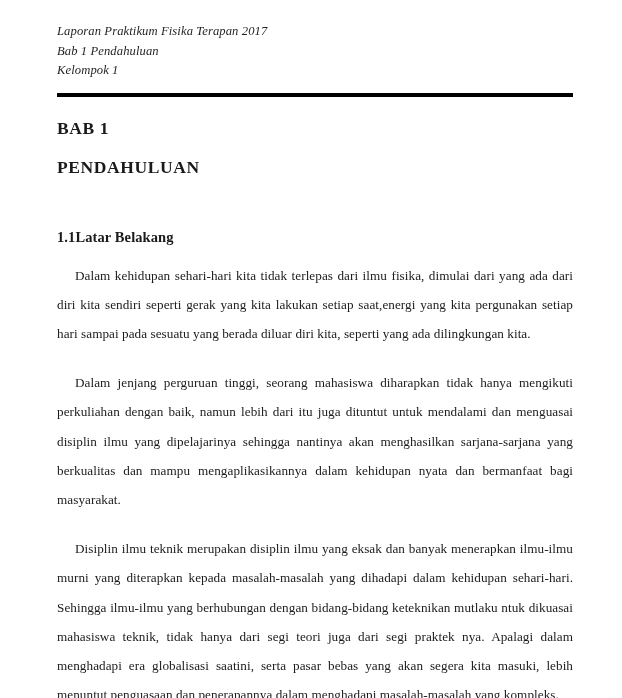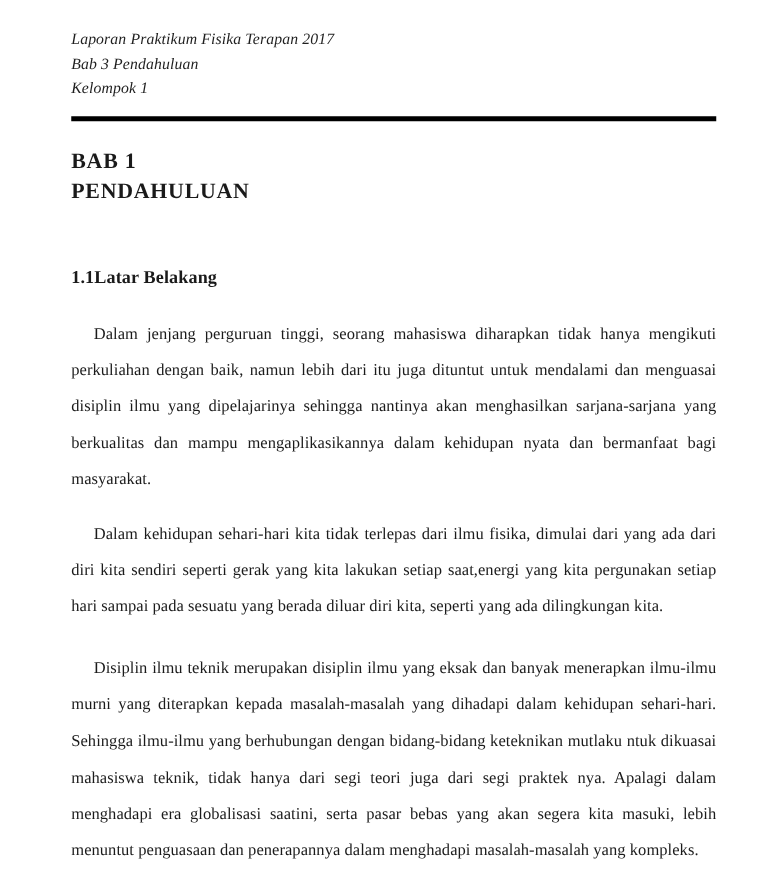--- a/index.html
+++ b/index.html
@@ -61,20 +61,21 @@
     font-weight: bold;
     font-size: 17.5px;
     line-height: 24px;
     letter-spacing: 0.6px;
   }
   .chapter-title {
     font-weight: bold;
     font-size: 17.5px;
     line-height: 24px;
     letter-spacing: 0.6px;
+    margin-top: 15px;
   }
 
   
   .section-heading {
     margin-top: 48px;
     font-weight: bold;
     font-size: 14.5px;
     line-height: 20px;
     letter-spacing: 0.1px;
   }
@@ -99,31 +100,31 @@
   }
 </style>
 </head>
 <body>
 
 <div class="page">
   <div class="content">
 
     <div class="doc-header">
       <div class="hline">Laporan Praktikum Fisika Terapan 2017</div>
-      <div class="hline">Bab 3 Pendahuluan</div>
+      <div class="hline">Bab 1 Pendahuluan</div>
       <div class="hline">Kelompok 1</div>
     </div>
 
     <div class="header-rule"></div>
 
     <div class="chapter-block">
       <div class="chapter-number">BAB 1</div>
       <div class="chapter-title">PENDAHULUAN</div>
     </div>
 
     <div class="section-heading">1.1Latar Belakang</div>
 
+    <p class="body-par">Dalam kehidupan sehari-hari kita tidak terlepas dari ilmu fisika, dimulai dari yang ada dari diri kita sendiri seperti gerak yang kita lakukan setiap saat,energi yang kita pergunakan setiap hari sampai pada sesuatu yang berada diluar diri kita, seperti yang ada dilingkungan kita.</p>
     <p class="body-par gap">Dalam jenjang perguruan tinggi, seorang mahasiswa diharapkan tidak hanya mengikuti perkuliahan dengan baik, namun lebih dari itu juga dituntut untuk mendalami dan menguasai disiplin ilmu yang dipelajarinya sehingga nantinya akan menghasilkan sarjana-sarjana yang berkualitas dan mampu mengaplikasikannya dalam kehidupan nyata dan bermanfaat bagi masyarakat.</p>
-    <p class="body-par">Dalam kehidupan sehari-hari kita tidak terlepas dari ilmu fisika, dimulai dari yang ada dari diri kita sendiri seperti gerak yang kita lakukan setiap saat,energi yang kita pergunakan setiap hari sampai pada sesuatu yang berada diluar diri kita, seperti yang ada dilingkungan kita.</p>
     <p class="body-par gap">Disiplin ilmu teknik merupakan disiplin ilmu yang eksak dan banyak menerapkan ilmu-ilmu murni yang diterapkan kepada masalah-masalah yang dihadapi dalam kehidupan sehari-hari. Sehingga ilmu-ilmu yang berhubungan dengan bidang-bidang keteknikan mutlaku ntuk dikuasai mahasiswa teknik, tidak hanya dari segi teori juga dari segi praktek nya. Apalagi dalam menghadapi era globalisasi saatini, serta pasar bebas yang akan segera kita masuki, lebih menuntut penguasaan dan penerapannya dalam menghadapi masalah-masalah yang kompleks.</p>
 
   </div>
 </div>
 
 </body></html>

